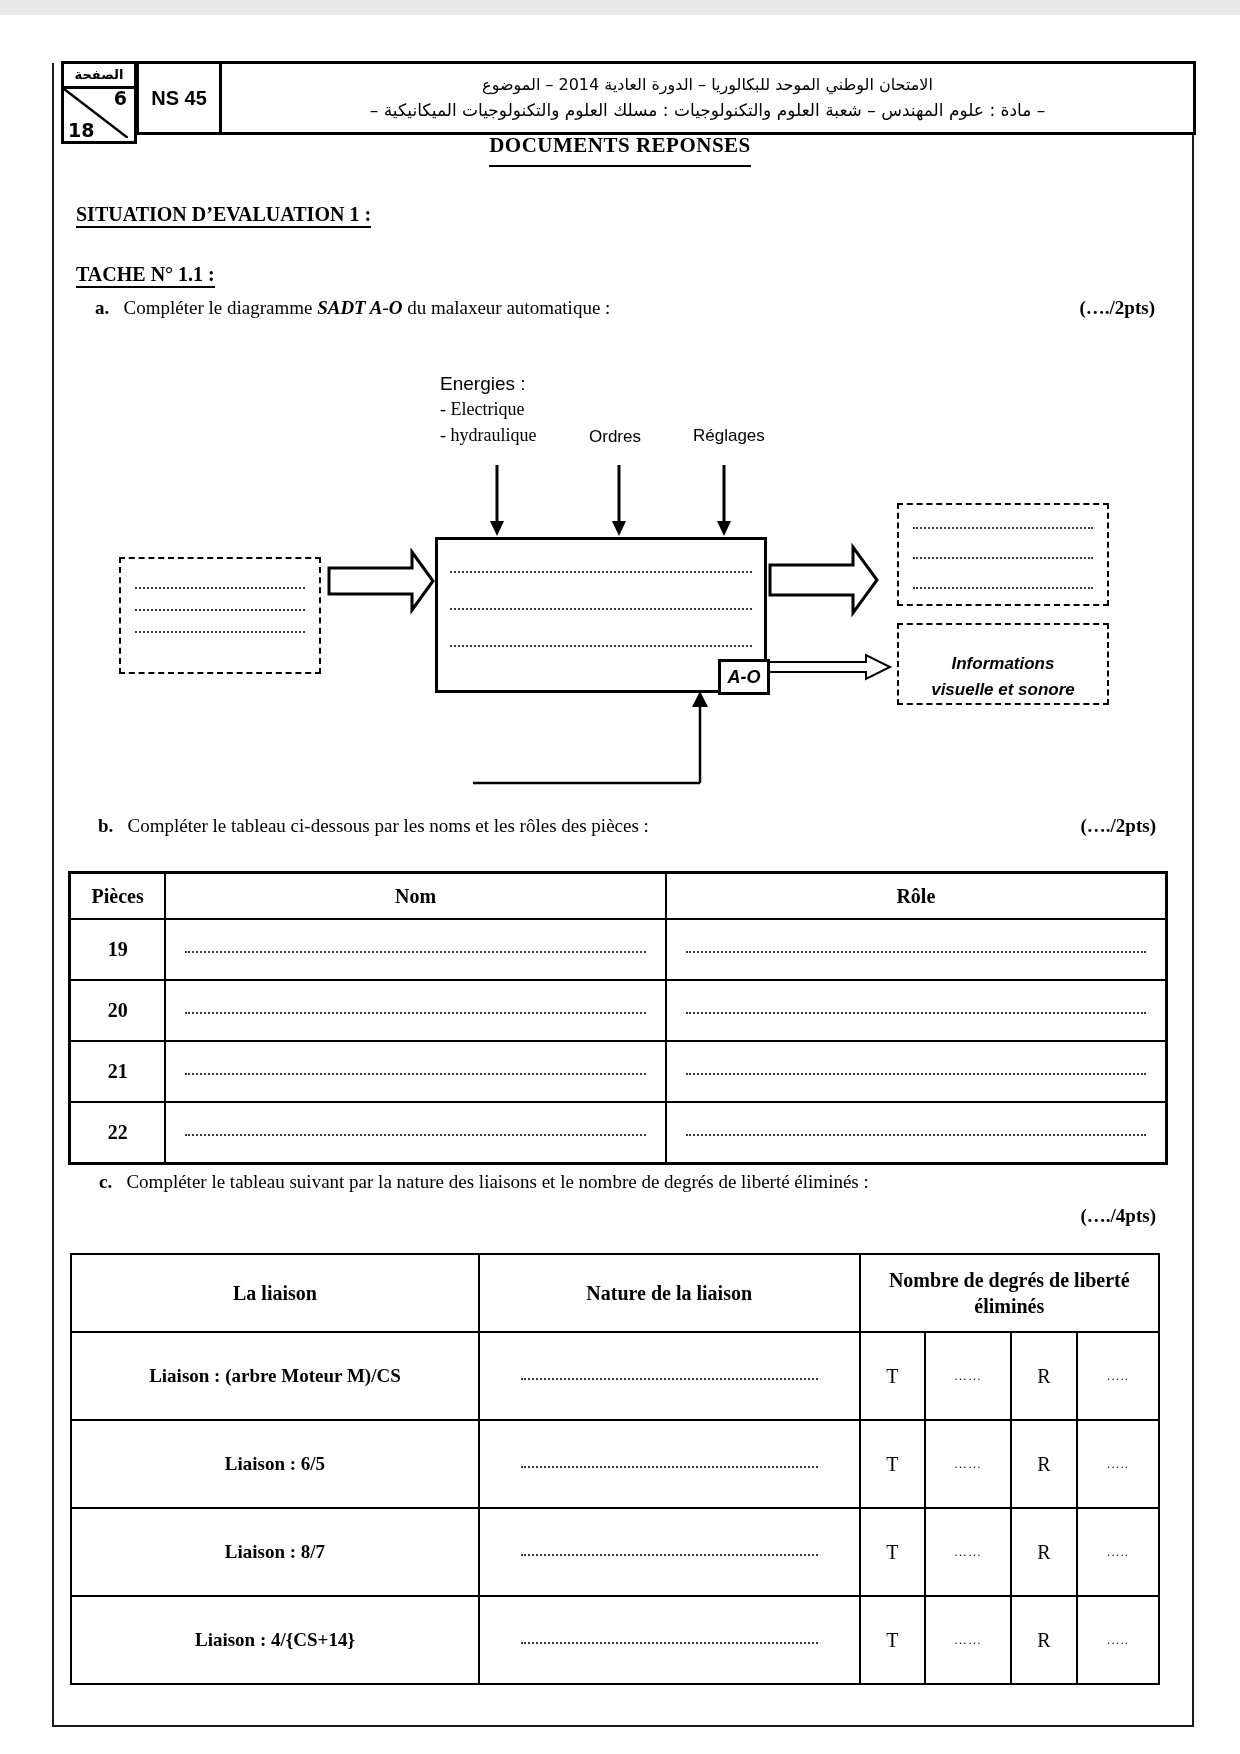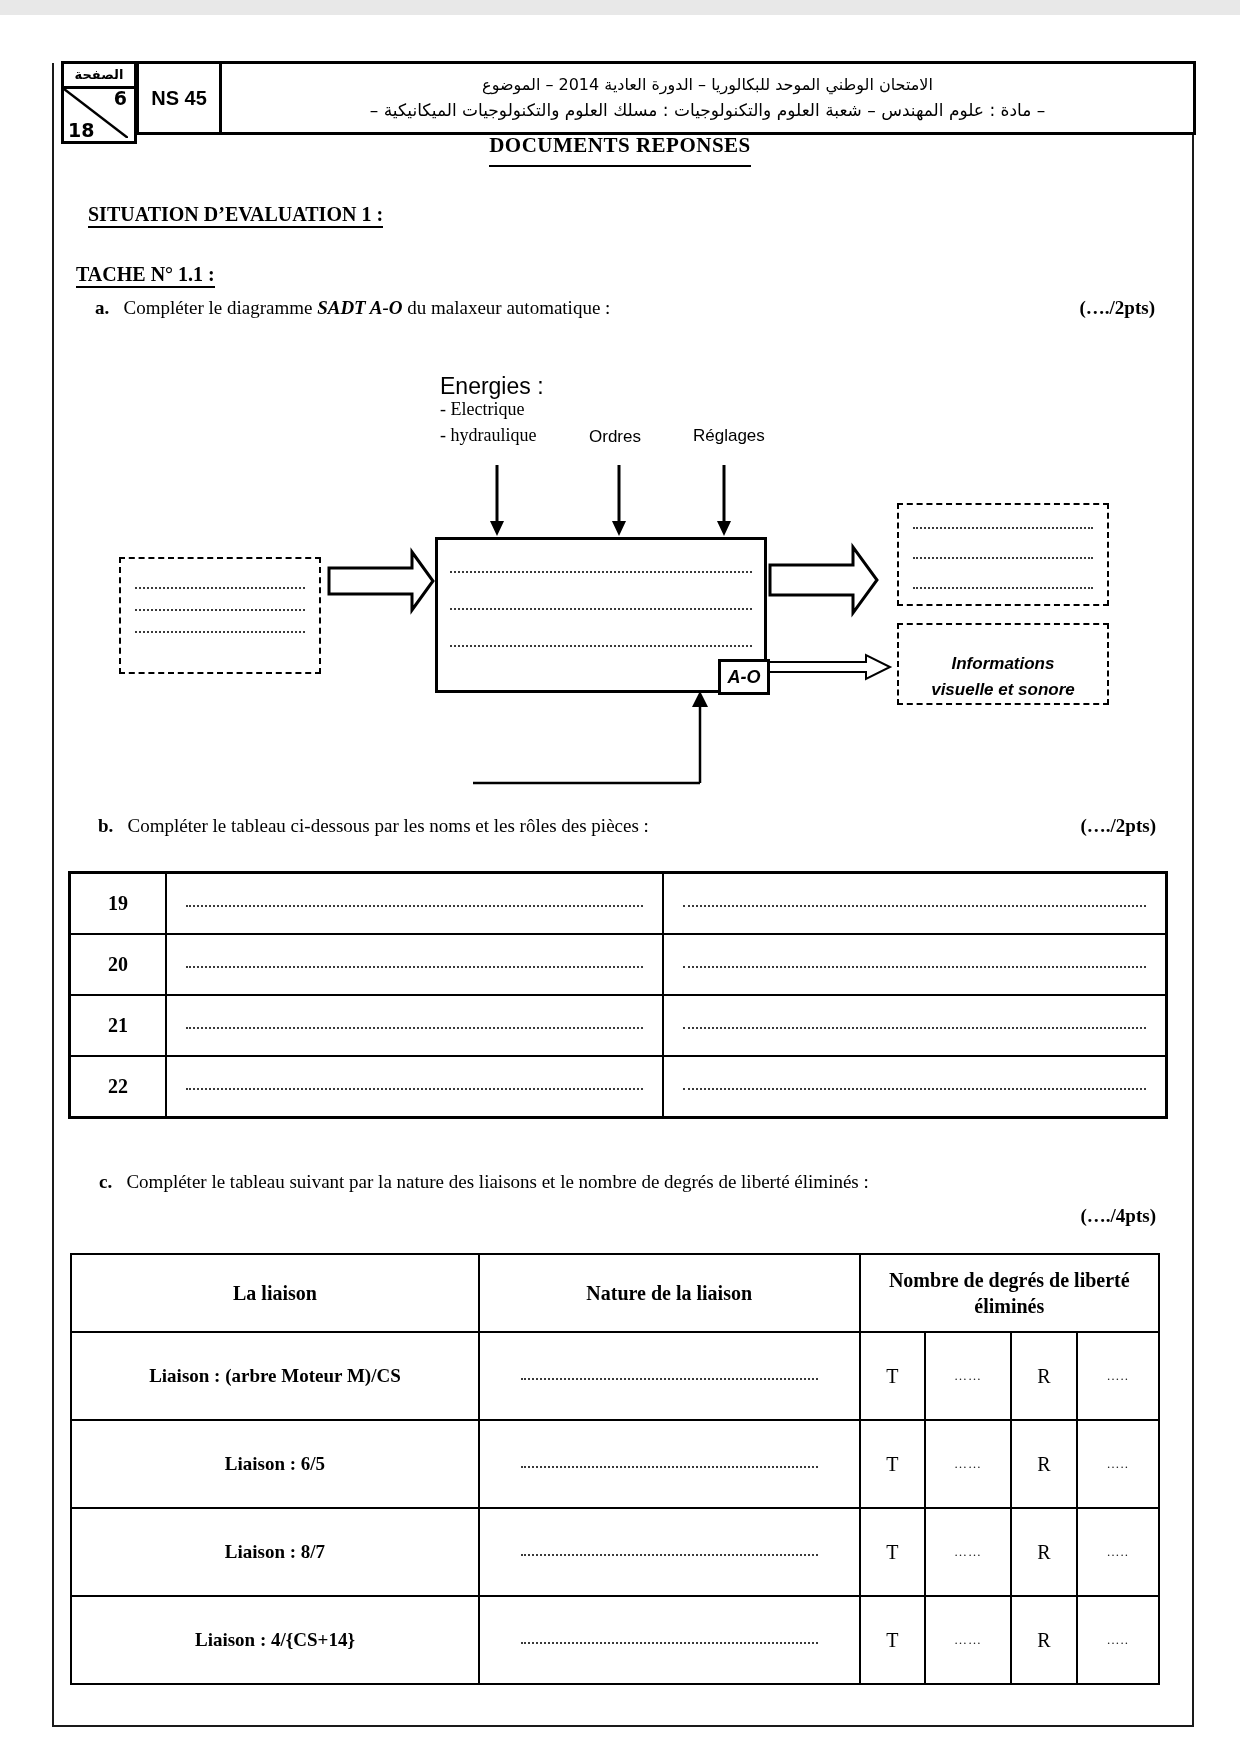--- a/index.html
+++ b/index.html
@@ -89,21 +89,21 @@
     <div class="arcell">
       <div class="l1">الامتحان الوطني الموحد للبكالوريا – الدورة العادية 2014 – الموضوع</div>
       <div class="l2">– مادة : علوم المهندس – شعبة العلوم والتكنولوجيات : مسلك العلوم والتكنولوجيات الميكانيكية –</div>
     </div>
   </div>
 
   <div class="abs doc-title">
     <span>DOCUMENTS REPONSES</span>
   </div>
 
-  <div class="abs h-underline" style="left:88px;top:188px;text-align:center;">
+  <div class="abs h-underline" style="left:76px;top:188px;text-align:center;">
     <span>SITUATION D’EVALUATION 1 :</span>
   </div>
 
   <div class="abs h-underline" style="left:76px;top:248px;">
     <span>TACHE N° 1.1 :</span>
   </div>
 
   <div class="abs item-line" style="left:95px;top:282px;width:1060px;">
     <span class="item-label">a.</span>&nbsp;&nbsp;
     <span>Compléter le diagramme </span><span class="emph">SADT A-O</span><span> du malaxeur automatique :</span>
@@ -133,21 +133,21 @@
 
       <polygon points="766,297 866,297 866,290 890,302 866,314 866,307 766,307" fill="#fff" stroke="#000" stroke-width="2"></polygon>
 
       <g>
         <line x1="473" y1="418" x2="700" y2="418" stroke="#000" stroke-width="2.5"></line>
         <line x1="700" y1="418" x2="700" y2="338" stroke="#000" stroke-width="2.5"></line>
         <polygon points="692,342 708,342 700,326" fill="#000"></polygon>
       </g>
     </svg>
 
-    <div class="abs sans" style="left:440px;top:8px;font-size:23px;">Energies :</div>
+    <div class="abs sans" style="left:440px;top:8px;font-size:19px;">Energies :</div>
     <div class="abs" style="left:440px;top:34px;font-size:18px;">- Electrique</div>
     <div class="abs" style="left:440px;top:60px;font-size:18px;">- hydraulique</div>
     <div class="abs sans" style="left:589px;top:62px;font-size:17px;">Ordres</div>
     <div class="abs sans" style="left:693px;top:61px;font-size:17px;">Réglages</div>
 
     <div class="abs dashbox" style="left:119px;top:192px;width:198px;height:113px;">
       <div class="dotline" style="margin:28px 14px 0 14px;"></div>
       <div class="dotline" style="margin:20px 14px 0 14px;"></div>
       <div class="dotline" style="margin:20px 14px 0 14px;"></div>
     </div>
@@ -176,20 +176,25 @@
 
   <div class="abs item-line" style="left:98px;top:800px;width:1058px;">
     <span class="item-label">b.</span>&nbsp;&nbsp;
     <span>Compléter le tableau ci-dessous par les noms et les rôles des pièces :</span>
     <span class="pts abs" style="right:0;top:0;">(…./2pts)</span>
   </div>
 
   <div class="abs tb">
     <table>
       <tbody>
+          <tr>
+        <th style="width:92px;">Pièces</th>
+        <th style="width:504px;">Nom</th>
+        <th style="width:504px;">Rôle</th>
+      </tr>
       <tr>
         <td class="num">19</td>
         <td>
               <div class="fill"></div>
             </td>
         <td>
               <div class="fill"></div>
             </td>
       </tr>
       <tr>

